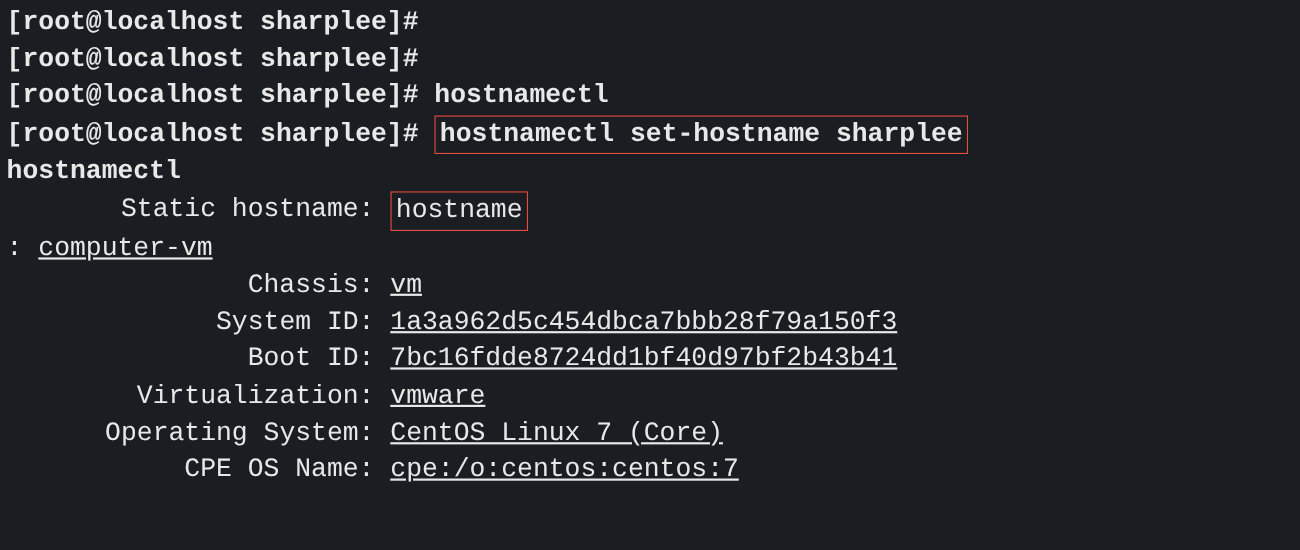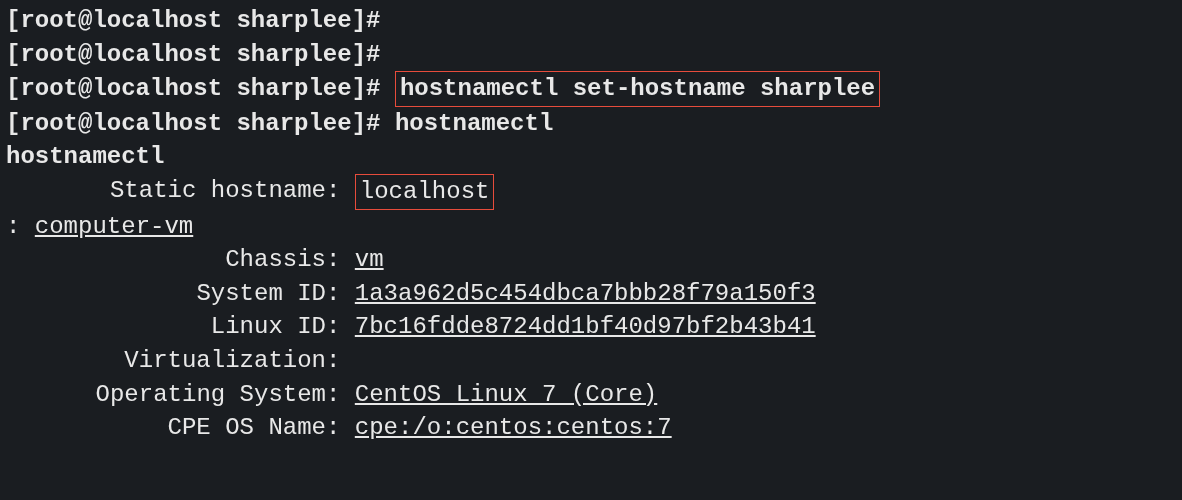--- a/index.html
+++ b/index.html
@@ -43,51 +43,52 @@
     .kv-sep {
       white-space: pre;
     }
   </style>
 </head>
 <body>
 
 <div class="terminal">
   <div class="line"><span>[root@localhost sharplee]# </span></div>
   <div class="line"><span>[root@localhost sharplee]# </span></div>
+  <div class="line"><span>[root@localhost sharplee]# </span><span>hostnamectl</span></div>
   <div class="line"><span>[root@localhost sharplee]# </span><span class="highlight-box">hostnamectl set-hostname sharplee</span></div>
-  <div class="line"><span>[root@localhost sharplee]# </span><span>hostnamectl</span></div>
   <div class="line"><span>hostnamectl</span></div>
 
   <div class="kv-line">
     <span class="kv-label">Static hostname</span>
       <span class="kv-sep">: </span>
-      <span class="highlight-box">localhost</span>
+      <span class="highlight-box">hostname</span>
   </div>
   <div class="kv-line">
       <span class="kv-sep">: </span>
       <span class="kv-value">computer-vm</span>
   </div>
   <div class="kv-line">
     <span class="kv-label">Chassis</span>
       <span class="kv-sep">: </span>
       <span class="kv-value">vm</span>
   </div>
   <div class="kv-line">
     <span class="kv-label">System ID</span>
       <span class="kv-sep">: </span>
       <span class="kv-value">1a3a962d5c454dbca7bbb28f79a150f3</span>
   </div>
   <div class="kv-line">
-    <span class="kv-label">Linux ID</span>
+    <span class="kv-label">Boot ID</span>
       <span class="kv-sep">: </span>
       <span class="kv-value">7bc16fdde8724dd1bf40d97bf2b43b41</span>
   </div>
   <div class="kv-line">
     <span class="kv-label">Virtualization</span>
       <span class="kv-sep">: </span>
+      <span class="kv-value">vmware</span>
   </div>
   <div class="kv-line">
     <span class="kv-label">Operating System</span>
       <span class="kv-sep">: </span>
       <span class="kv-value">CentOS Linux 7 (Core)</span>
   </div>
   <div class="kv-line">
     <span class="kv-label">CPE OS Name</span>
       <span class="kv-sep">: </span>
       <span class="kv-value">cpe:/o:centos:centos:7</span>

